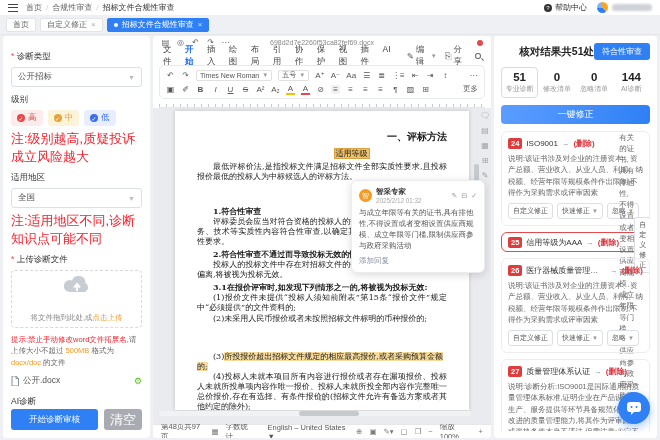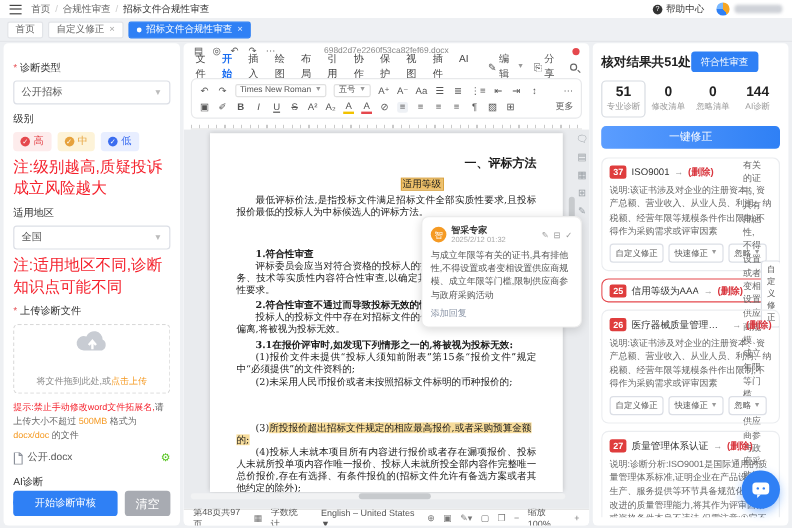--- a/index.html
+++ b/index.html
@@ -36,29 +36,29 @@
   .pill{display:flex;align-items:center;gap:3px;border-radius:3px;padding:2px 6px;font-size:8.5px;}
   .pill .ck{width:8px;height:8px;border-radius:50%;color:#fff;font-size:6px;display:flex;align-items:center;justify-content:center;}
   .note{color:#f5222d;font-size:13px;margin-top:4px;line-height:1.35;}
   .upbox{margin-top:3px;border:1px dashed #d9d9d9;border-radius:4px;height:58px;display:flex;flex-direction:column;align-items:center;justify-content:center;gap:18px;}
   .upbox svg{display:block;}
   .uptxt{font-size:7.5px;color:#888;}
   .uplink{color:#f59a23;}
   .tip{font-size:7.5px;line-height:1.5;margin-top:6px;color:#666;}
   .tip .r{color:#f5222d;}
   .tip .o{color:#f59a23;}
-  .frow{display:flex;align-items:flex-end;gap:4px;margin-top:7px;font-size:8.5px;color:#555;}
+  .frow{display:flex;align-items:center;gap:4px;margin-top:7px;font-size:8.5px;color:#555;}
   .frow .sp{flex:1;}
   .gear{color:#52c41a;font-size:9px;}
   .ailbl{margin-top:9px;font-size:8.5px;color:#333;}
   .switch{margin-top:4px;width:26px;height:13px;border-radius:7px;background:#2f80f5;position:relative;}
   .switch:after{content:"";position:absolute;right:1.5px;top:1.5px;width:10px;height:10px;border-radius:50%;background:#fff;}
   .sbtns{position:absolute;left:8px;right:8px;bottom:8px;display:flex;gap:6px;}
   .bprim{flex:1;height:21px;background:#2f80f5;color:#fff;border:none;border-radius:3px;font-size:8.5px;font-family:inherit;}
-  .bgray{width:38px;height:21px;background:#a8abb2;color:#fff;border:none;border-radius:3px;font-size:10px;font-family:inherit;}
+  .bgray{width:38px;height:21px;background:#a8abb2;color:#fff;border:none;border-radius:3px;font-size:13px;font-family:inherit;}
   
   .edit{flex:1;display:flex;flex-direction:column;background:#fff;border-radius:4px;overflow:hidden;min-width:0;}
   .tbar{height:13px;display:flex;align-items:center;padding:0 8px;position:relative;}
   .ticons{display:flex;gap:6px;color:#555;font-size:8px;}
   .fname{position:absolute;left:0;right:0;text-align:center;font-size:7px;color:#888;pointer-events:none;}
   .reddot{margin-left:auto;width:6px;height:6px;border-radius:50%;background:#e5484d;}
   .mbar{height:14px;display:flex;align-items:center;gap:8px;padding:0 10px;font-size:8.5px;color:#444;}
   .mi.active{color:#1a6df0;font-weight:bold;}
   .mbar .sp{flex:1;}
   .mr{display:flex;align-items:center;gap:2px;color:#555;}
@@ -98,21 +98,21 @@
   .stools{position:absolute;right:1px;top:4px;display:flex;flex-direction:column;gap:7px;color:#9aa0a6;font-size:8px;line-height:8px;text-align:center;width:10px;}
   .vscroll{position:absolute;right:12px;top:2px;bottom:16px;width:5px;}
   .vscroll .th{position:absolute;top:18%;width:5px;height:58px;background:#c7cacd;border-radius:3px;}
   .hscroll{position:absolute;left:6px;right:20px;bottom:8px;height:5px;background:#f1f2f3;border-radius:3px;}
   .hscroll .th{position:absolute;left:45%;width:60px;height:5px;background:#c7cacd;border-radius:3px;}
   .sbar{height:14px;border-top:1px solid #e7e7e7;display:flex;align-items:center;gap:7px;padding:0 8px;font-size:7.5px;color:#555;background:#fff;}
   .sbar .sp{flex:1;}
   .sg{color:#777;}
   
   .rp{width:163px;background:#fff;border-radius:4px;padding:7px 7px;position:relative;overflow:hidden;display:flex;flex-direction:column;}
-  .rhead{display:flex;align-items:center;justify-content:flex-start;}
+  .rhead{display:flex;align-items:center;justify-content:flex-end;}
   .rtitle{font-size:10.5px;font-weight:bold;color:#222;}
   .bexport{background:#2f80f5;color:#fff;border:none;border-radius:3px;font-size:8px;padding:3px 8px;font-family:inherit;}
   .stats{display:flex;margin-top:7px;}
   .stat{flex:1;text-align:center;padding:3px 0;border:1px solid transparent;border-radius:4px;}
   .stat.active{border-color:#d8dce2;}
   .stat .v{font-size:11.5px;font-weight:bold;color:#222;}
   .stat .l{font-size:7px;color:#999;margin-top:1px;}
   .bfix{margin-top:7px;height:19px;background:linear-gradient(90deg,#5b9dff,#2f80f5);color:#fff;border:none;border-radius:4px;font-size:9px;font-family:inherit;width:100%;}
   .cards{margin-top:7px;display:flex;flex-direction:column;gap:6px;overflow:hidden;flex:1;}
   .card{border:1px solid #ebedf0;border-radius:6px;padding:6px;font-size:7.5px;}
@@ -387,21 +387,21 @@
         </div>
         <div class="stat">
           <div class="v">144</div>
           <div class="l">AI诊断</div>
         </div>
       </div>
     <button class="bfix">一键修正</button>
     <div class="cards">
         <div class="card">
           <div class="chead">
-            <span class="cnum">37</span>
+            <span class="cnum">24</span>
             <span class="ctitle">ISO9001</span>
             <span class="carr">→</span>
             <span class="cact">(删除)</span>
           </div>
           <div class="cdesc">说明:该证书涉及对企业的注册资本、资产总额、营业收入、从业人员、利润、纳税额、经营年限等规模条件作出限制,不得作为采购需求或评审因素</div>
           <div class="cbtns">
             <button class="cbtn">自定义修正</button>
             <button class="cbtn">快速修正<span class="car">▼</span></button>
             <button class="cbtn">忽略<span class="car">▼</span></button>
           </div>

